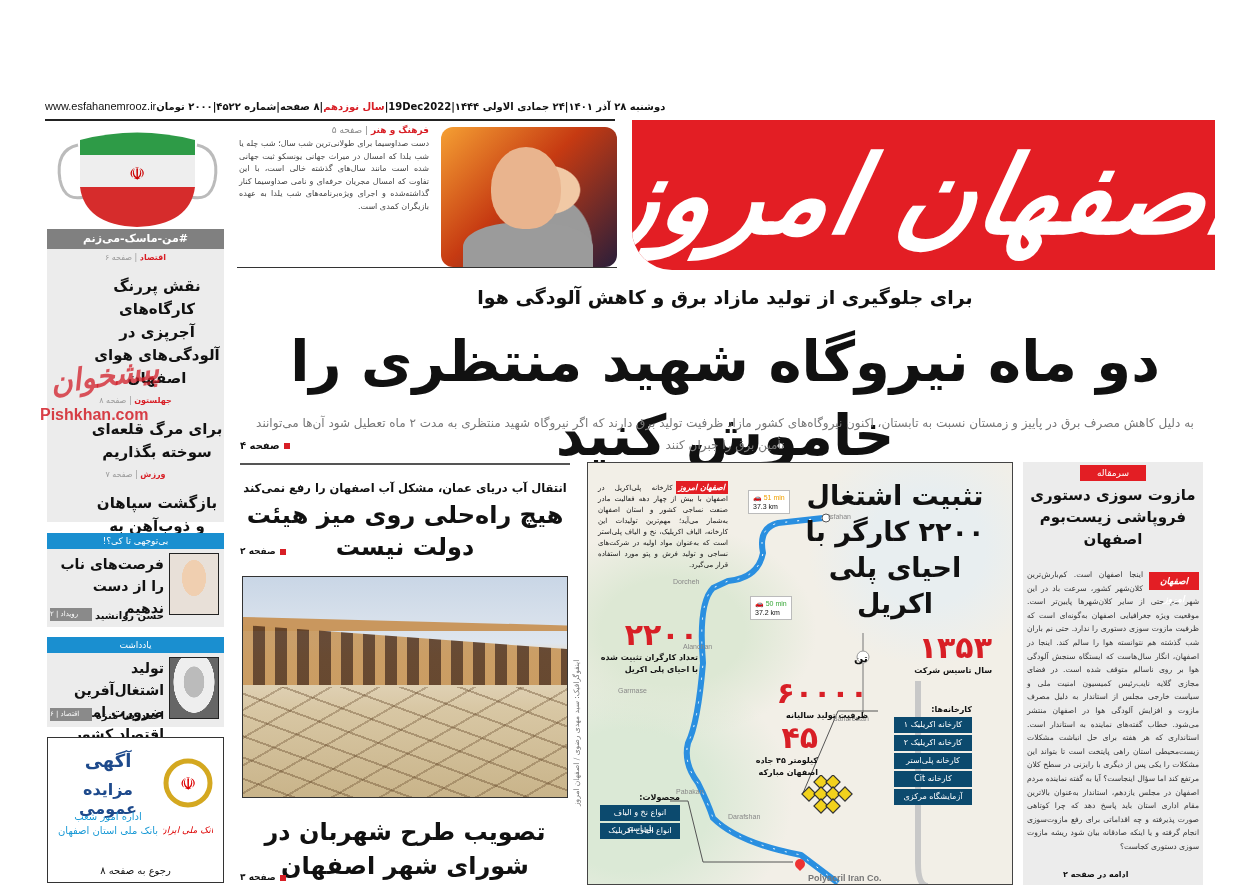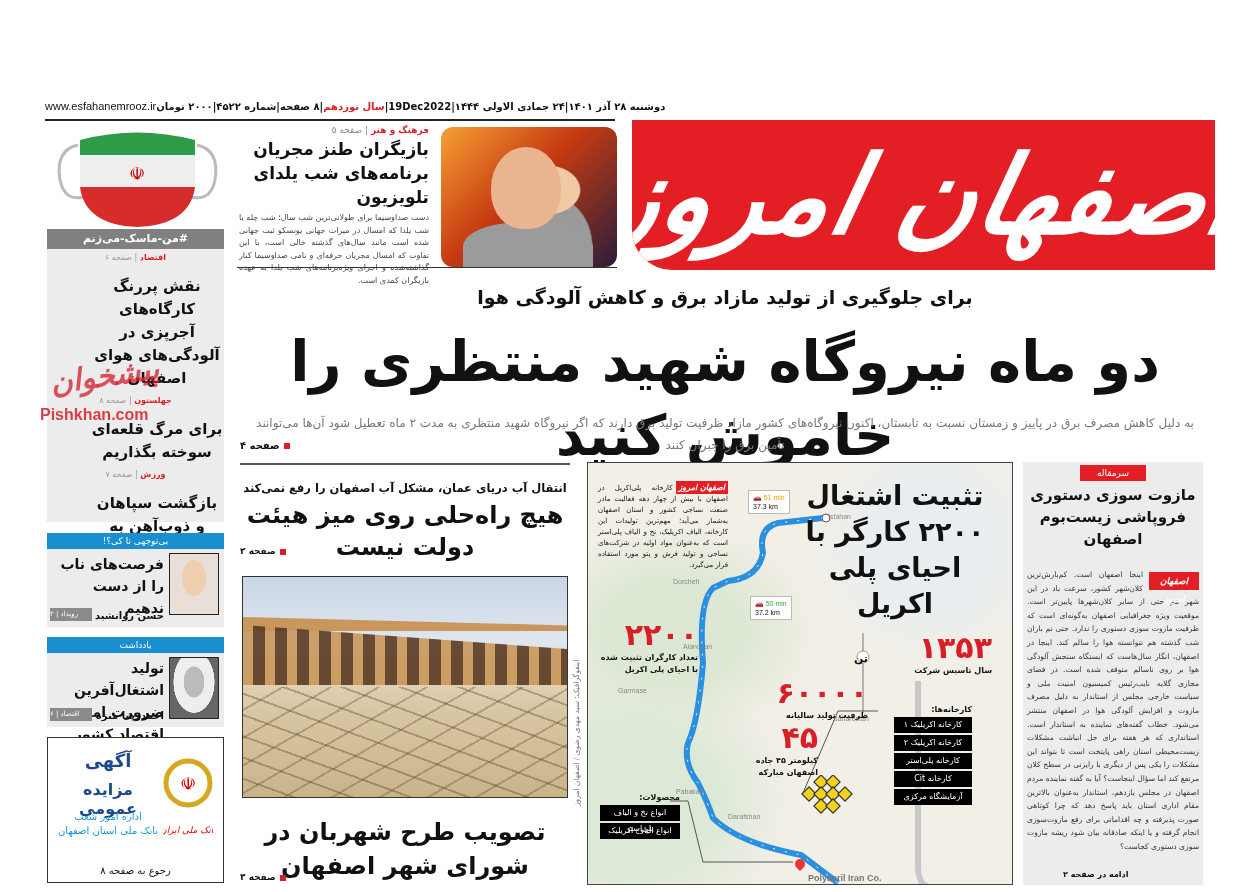--- a/index.html
+++ b/index.html
@@ -81,21 +81,21 @@
   #info .brief .brand { display: inline-block; background: #e31e24; color: #fff; font-size: 8px; font-weight: bold; padding: 1px 3px; margin-left: 3px; font-style: italic; }
   .tbadge { position: absolute; background: #fff; border: 1px solid #bbb; font-size: 7px; padding: 2px 4px; line-height: 9px; font-family: "Liberation Sans", sans-serif; }
   .tbadge .m { color: #f0a000; }
   .tbadge .g { color: #39a839; }
   .stat { position: absolute; direction: rtl; text-align: right; }
   .stat .num { color: #d81f26; font-size: 30px; font-weight: 900; line-height: 34px; }
   .stat .lbl { font-size: 8px; font-weight: bold; line-height: 12px; }
   .maplbl { position: absolute; font-size: 7px; color: #888; font-family: "Liberation Sans", sans-serif; }
   .bluelist { position: absolute; direction: rtl; }
   .bluelist .head { font-size: 8px; font-weight: bold; text-align: right; margin-bottom: 3px; }
-  .bluelist .it { background: #000000; color: #fff; font-size: 8px; text-align: center; height: 16px; line-height: 16px; margin-bottom: 2px; }
+  .bluelist .it { background: #0c4a6e; color: #fff; font-size: 8px; text-align: center; height: 16px; line-height: 16px; margin-bottom: 2px; }
   .knot { position: absolute; left: 210px; top: 312px; width: 62px; height: 42px; }
   .pin { position: absolute; left: 207px; top: 396px; width: 10px; height: 10px; border-radius: 50% 50% 50% 0; background: #e33; transform: rotate(-45deg); }
   .poly-lbl { position: absolute; left: 220px; top: 410px; font-size: 9px; color: #777; font-weight: bold; font-family: "Liberation Sans", sans-serif; }
 
   
   #editorial { left: 1023px; top: 462px; width: 180px; height: 423px; background: #ececec; }
   #editorial .band { position: absolute; left: 57px; top: 3px; width: 66px; height: 16px; background: #e31e24; color: #fff; font-size: 9px; text-align: center; line-height: 16px; direction: rtl; }
   #editorial h3 { position: absolute; left: 0; top: 22px; width: 100%; direction: rtl; text-align: center; font-size: 15px; font-weight: bold; line-height: 22px; }
   #editorial .brand { position: absolute; right: 4px; top: 110px; width: 50px; height: 18px; background: #e31e24; color: #fff; font-size: 9px; font-weight: bold; font-style: italic; text-align: center; line-height: 18px; }
   #editorial .body { position: absolute; left: 4px; top: 106px; width: 172px; direction: rtl; text-align: justify; font-size: 7.6px; line-height: 13.6px; color: #333; }
@@ -122,21 +122,20 @@
   <span class="logo-text">اصفهان امروز</span>
 </div>
 
 <div id="culture" class="abs">
   <div class="photo">
     <div class="body"></div>
     <div class="head"></div>
   </div>
   <div class="text">
     <div class="kicker"><span class="sec">فرهنگ و هنر</span> | <span>صفحه ۵</span></div>
-    <h3>بازیگران طنز مجریان برنامه‌های شب یلدای تلویزیون</h3>
     <p>دست صداوسیما برای طولانی‌ترین شب سال؛ شب چله یا شب یلدا که امسال در میراث جهانی یونسکو ثبت جهانی شده است مانند سال‌های گذشته خالی است، با این تفاوت که امسال مجریان حرفه‌ای و نامی صداوسیما کنار گذاشته‌شده و اجرای ویژه‌برنامه‌های شب یلدا به عهده بازیگران کمدی است.</p>
   </div>
 </div>
 <div id="culture-line" class="abs"></div>
 
 <div id="overline" class="abs">برای جلوگیری از تولید مازاد برق و کاهش آلودگی هوا</div>
 <div id="headline" class="abs">دو ماه نیروگاه شهید منتظری را خاموش کنید</div>
 <div id="lead" class="abs">به دلیل کاهش مصرف برق در پاییز و زمستان نسبت به تابستان، اکنون نیروگاه‌های کشور مازاد ظرفیت تولید برق دارند که اگر نیروگاه شهید منتظری به مدت ۲ ماه تعطیل شود آن‌ها می‌توانند تأمین برق را جبران کنند</div>
 <div id="lead-page" class="abs"><span class="redsq"></span><span>صفحه ۴</span></div>
 

